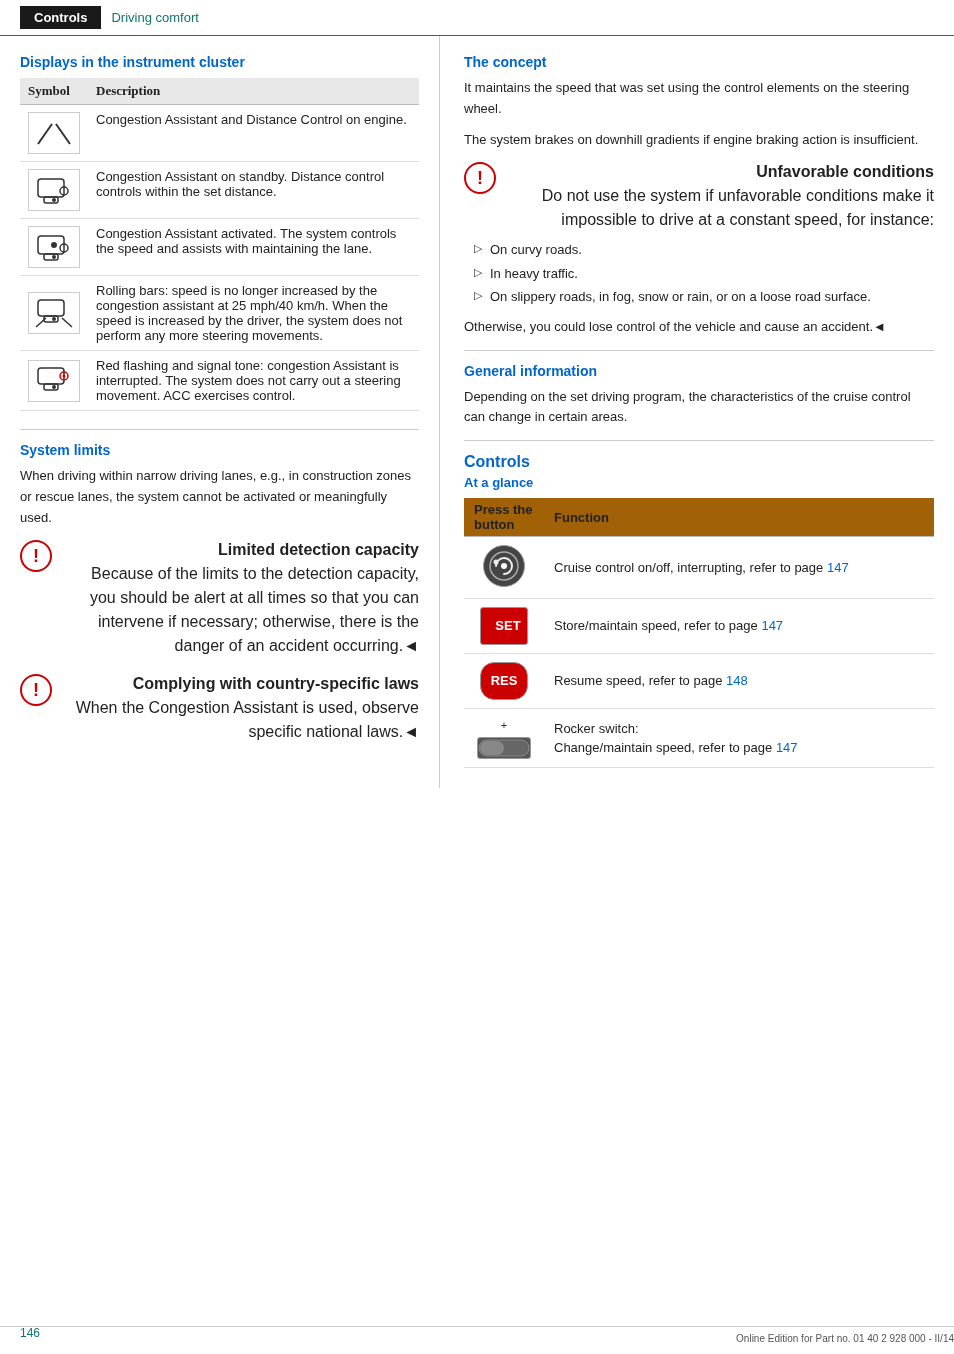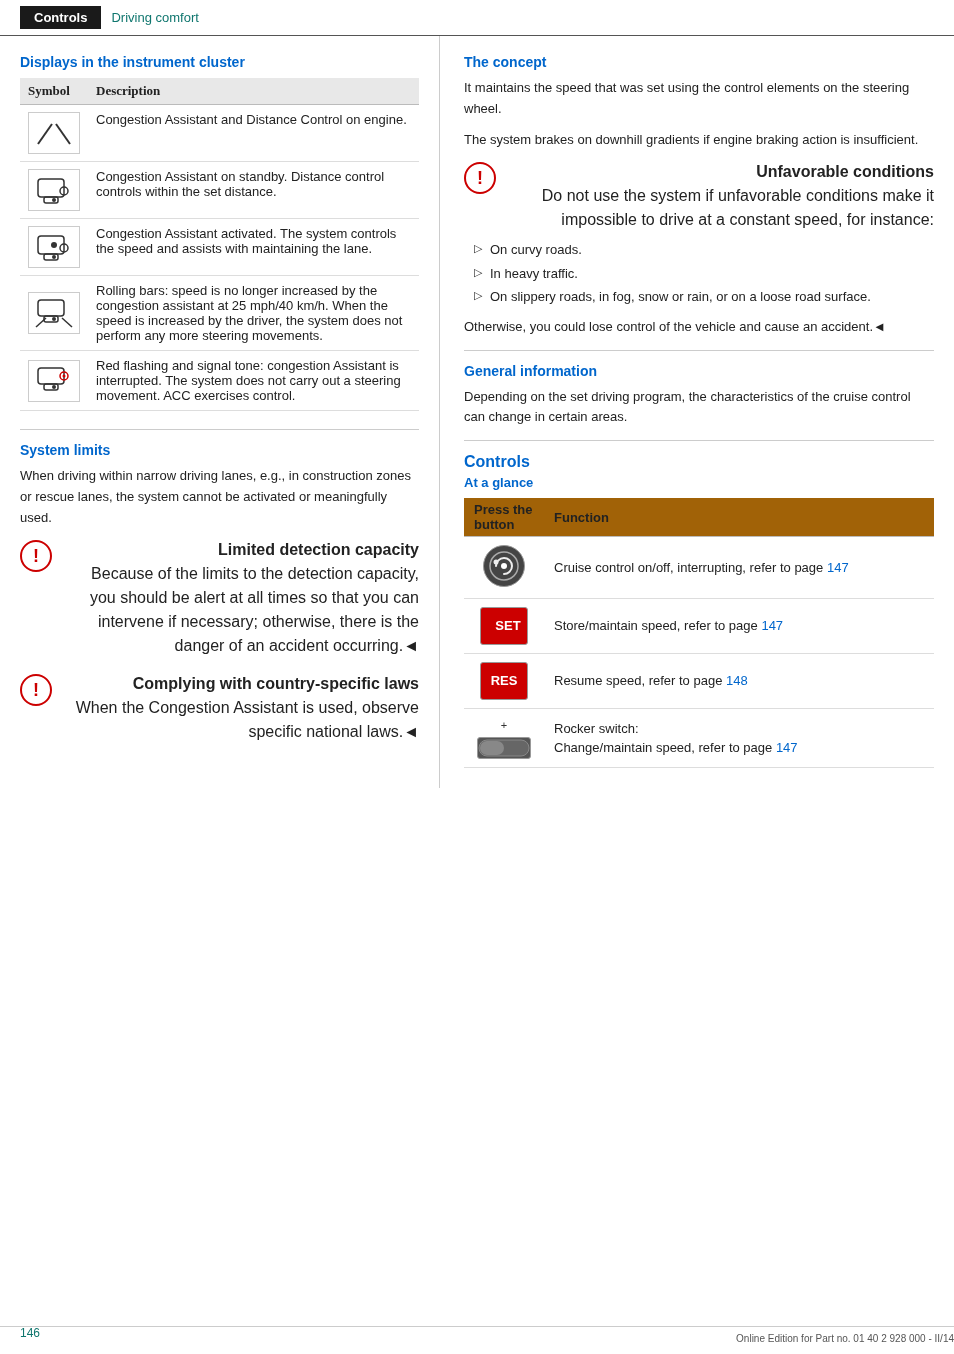--- a/index.html
+++ b/index.html
@@ -199,21 +199,21 @@
       height: 42px;
       font-size: 16px;
     }
     .btn-img.set-btn {
       background: #c00;
       border-radius: 3px;
       padding-left: 8px;
     }
     .btn-img.res-btn {
       background: #c00;
-      border-radius: 3px;
+      border-radius: 14px;
     }
     .btn-img.rocker-btn {
       background: #555;
       border-radius: 3px;
       width: 54px;
       height: 22px;
       font-size: 11px;
       position: relative;
     }
     .link-text {

